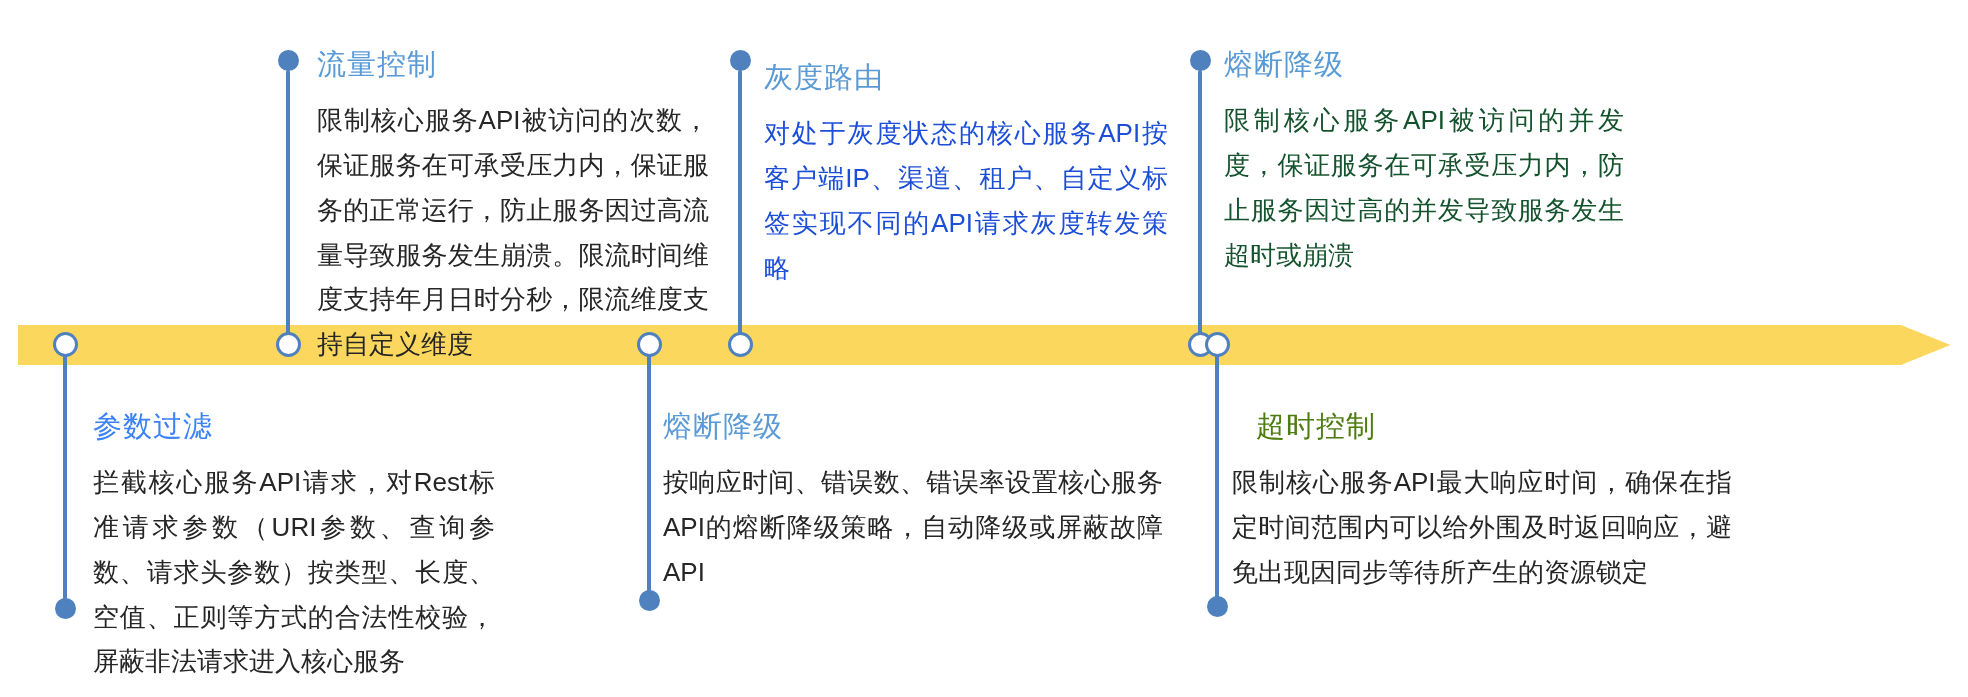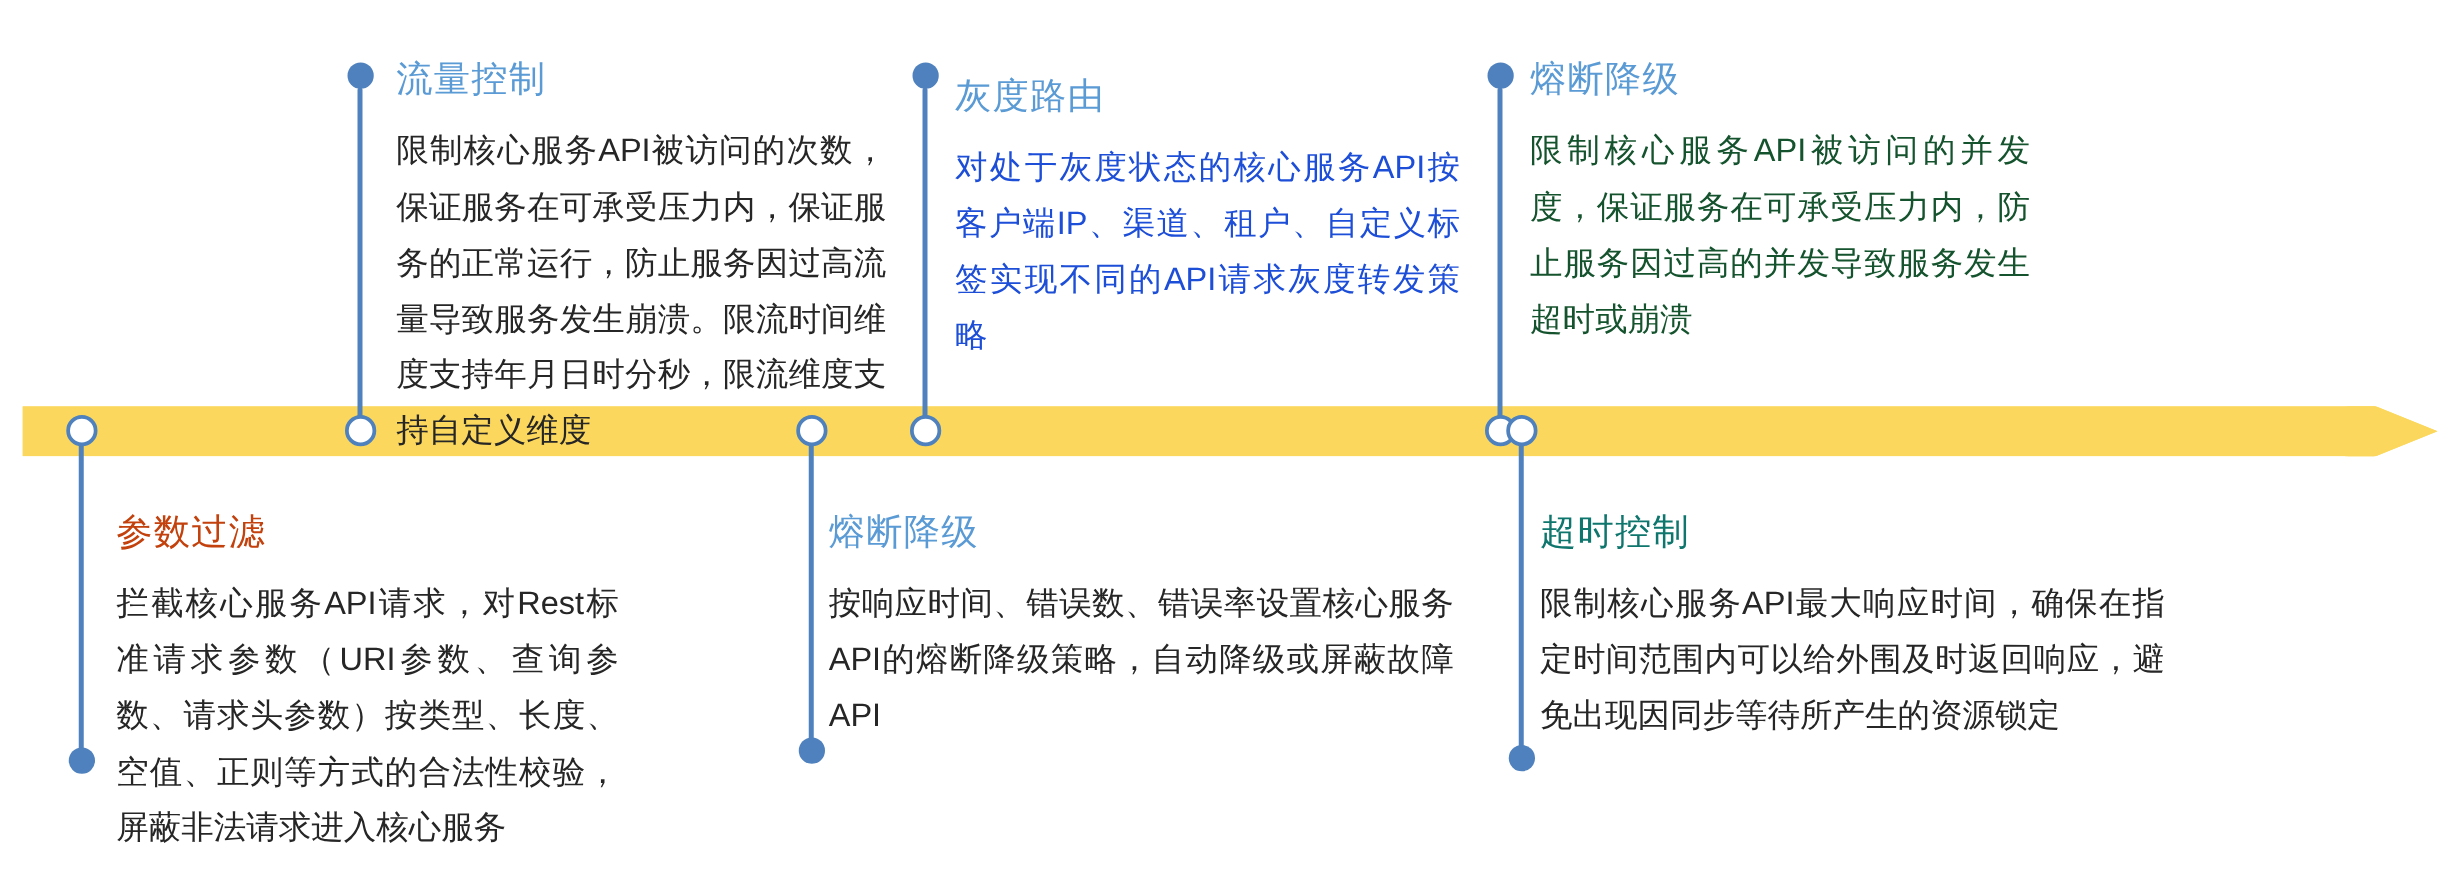--- a/index.html
+++ b/index.html
@@ -98,33 +98,33 @@
   <div class="node" style="left: 1188px; top: 332px; border-color: rgb(78, 129, 189);"></div>
   <div class="block above" style="left:1224px; top:48px; width:400px;">
     <div class="title" style="color: rgb(91, 155, 213);">熔断降级</div>
     <div class="body" style="color: #14532d;">限制核心服务API被访问的并发度，保证服务在可承受压力内，防止服务因过高的并发导致服务发生超时或崩溃</div>
   </div>
 
   <div class="connector" style="left: 63px; top: 348px; height: 262px; background: rgb(78, 129, 189);"></div>
   <div class="dot-end" style="left: 55px; top: 598px; background: rgb(78, 129, 189);"></div>
   <div class="node" style="left: 53px; top: 332px; border-color: rgb(78, 129, 189);"></div>
   <div class="block below" style="left:93px; top:410px; width:402px;">
-    <div class="title" style="color: #c2410c;">参数过滤</div>
+    <div class="title" style="color: #3b82f6;">参数过滤</div>
     <div class="body" style="color: rgb(38, 38, 38);">拦截核心服务API请求，对Rest标准请求参数（URI参数、查询参数、请求头参数）按类型、长度、空值、正则等方式的合法性校验，屏蔽非法请求进入核心服务</div>
   </div>
 
   <div class="connector" style="left: 647px; top: 348px; height: 254px; background: rgb(78, 129, 189);"></div>
   <div class="dot-end" style="left: 639px; top: 590px; background: rgb(78, 129, 189);"></div>
   <div class="node" style="left: 637px; top: 332px; border-color: rgb(78, 129, 189);"></div>
   <div class="block below" style="left:663px; top:410px; width:500px;">
     <div class="title" style="color: rgb(91, 155, 213);">熔断降级</div>
     <div class="body" style="color: rgb(38, 38, 38);">按响应时间、错误数、错误率设置核心服务API的熔断降级策略，自动降级或屏蔽故障API</div>
   </div>
 
   <div class="connector" style="left: 1215px; top: 348px; height: 260px; background: rgb(78, 129, 189);"></div>
   <div class="dot-end" style="left: 1207px; top: 596px; background: rgb(78, 129, 189);"></div>
   <div class="node" style="left: 1205px; top: 332px; border-color: rgb(78, 129, 189);"></div>
   <div class="block below" style="left:1232px; top:410px; width:500px;">
-    <div class="title" style="color: #0f766e;">超时控制</div>
+    <div class="title" style="color: #4d7c0f; margin-left: 24px;">超时控制</div>
     <div class="body" style="color: rgb(38, 38, 38);">限制核心服务API最大响应时间，确保在指定时间范围内可以给外围及时返回响应，避免出现因同步等待所产生的资源锁定</div>
   </div>
 
 </div>
 
 </body></html>

